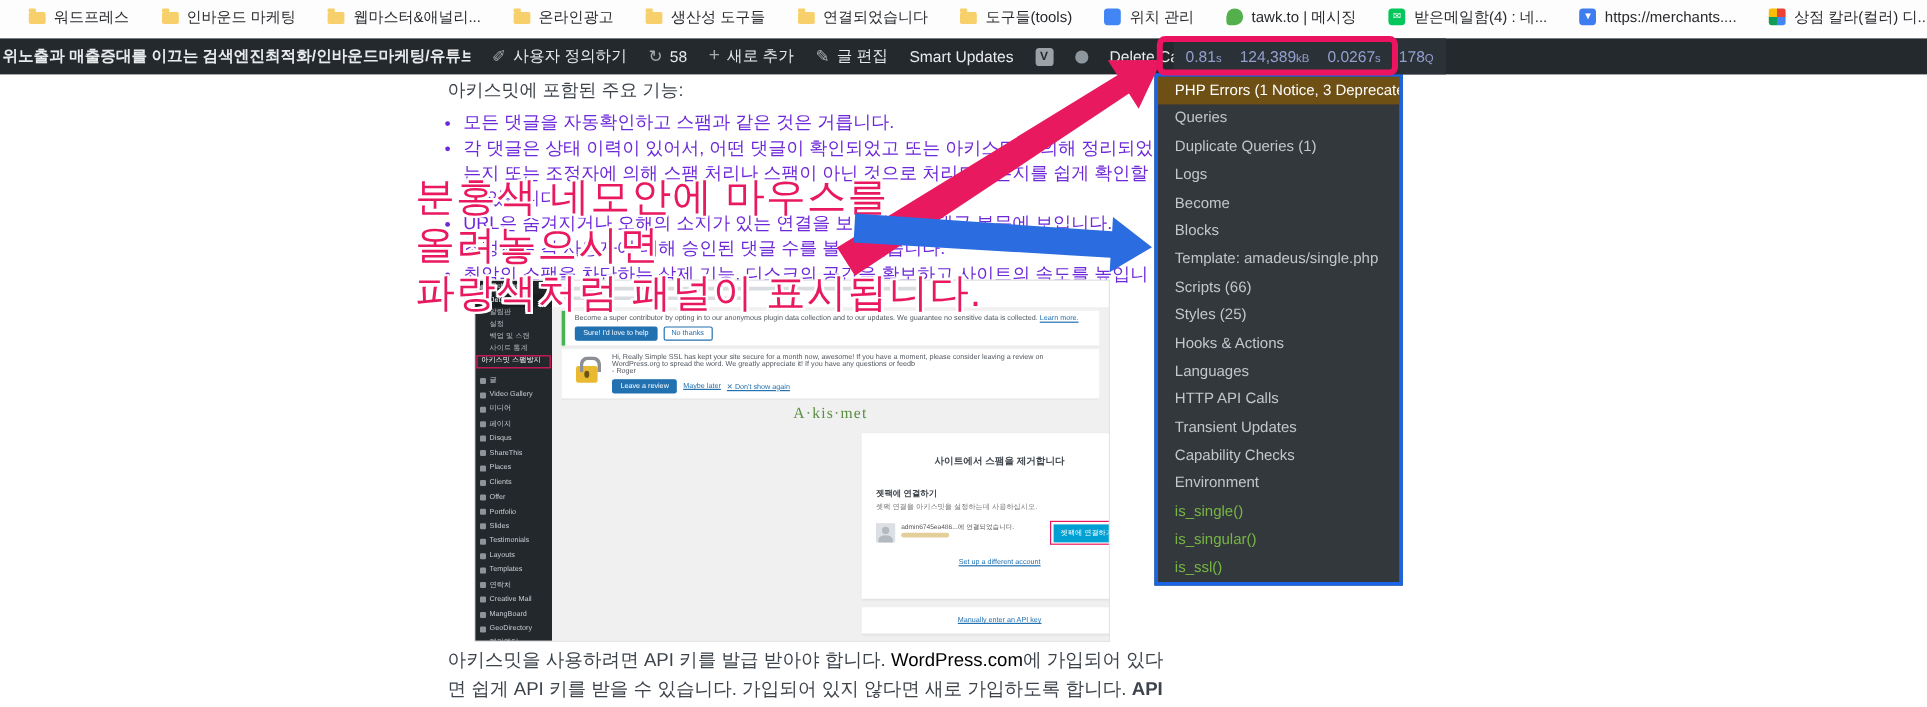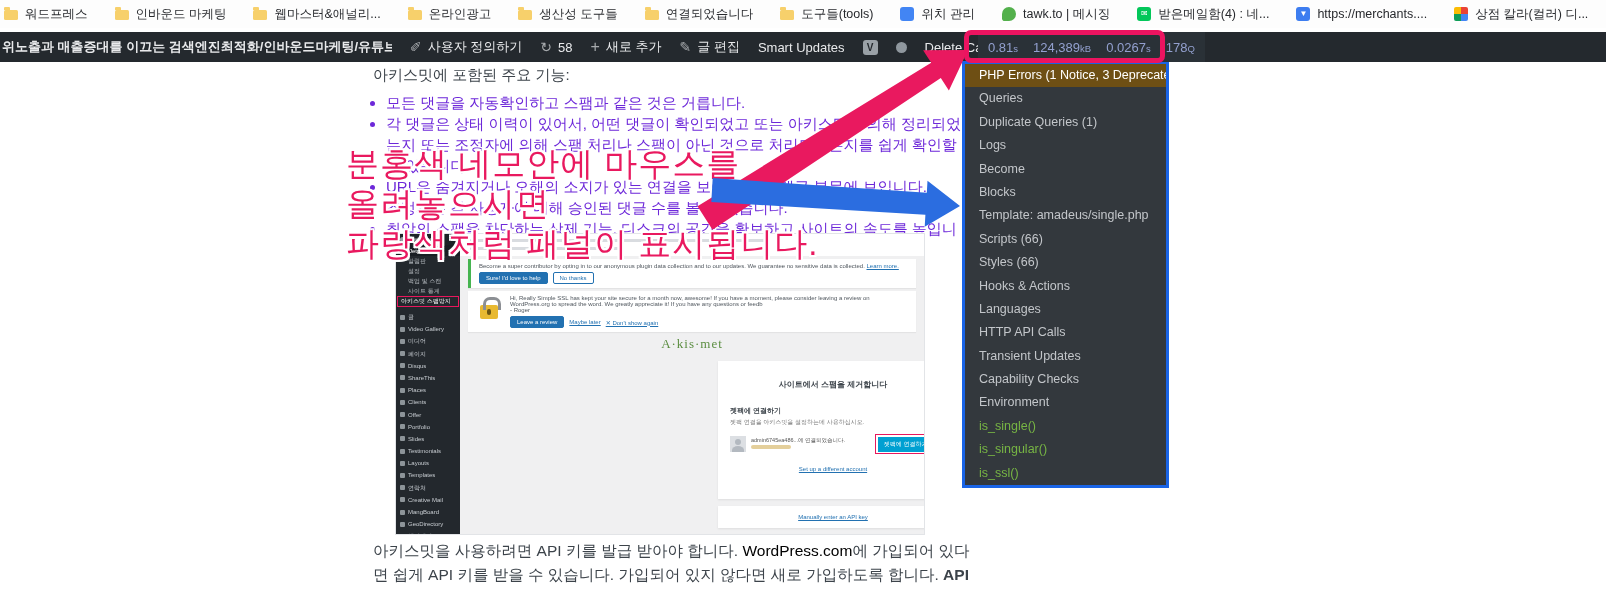--- a/index.html
+++ b/index.html
@@ -4,21 +4,21 @@
 <style>
   * { box-sizing: border-box; margin: 0; padding: 0; }
   html,body { width:1606px; height:589px; overflow:hidden; }
   body {
     position:relative; background:#fff;
     font-family:"Liberation Sans","DejaVu Sans",sans-serif;
     color:#3c434a;
   }
   
   .bookmarks{position:absolute;top:0;left:0;right:0;height:28px;background:#fdfdfd;
-    display:flex;align-items:center;gap:27px;padding-left:4px;z-index:3;}
+    display:flex;align-items:center;gap:27px;padding-left:24px;z-index:3;}
   .bm{display:flex;align-items:center;gap:7px;font-size:12.5px;color:#27292d;white-space:nowrap;}
   .fav{width:14px;height:14px;flex:0 0 auto;position:relative;}
   .fav.folder{width:14px;height:10px;background:#f7d06b;border-radius:1.5px;margin-top:2px;}
   .fav.folder::before{content:"";position:absolute;top:-3px;left:0;width:6px;height:3px;background:#f7d06b;border-radius:1px 1px 0 0;}
   .fav.blue{background:#4285f4;border-radius:3px;}
   .fav.parrot{background:#53b04c;border-radius:50% 50% 50% 20%;}
   .fav.mail{background:#03c75a;border-radius:3px;color:#fff;font-size:8px;line-height:14px;text-align:center;}
   .fav.tag{background:#3d7df0;border-radius:3px;color:#fff;font-size:8px;line-height:14px;text-align:center;}
   .fav.palette{border-radius:2px;background:conic-gradient(#ea4335 0 25%,#4285f4 0 50%,#0f9d58 0 75%,#fbbc04 0);}
   
@@ -224,21 +224,21 @@
 
 <div class="qm-panel" id="qmPanel">
     <div class="item warning">PHP Errors (1 Notice, 3 Deprecated)</div>
     <div class="item normal">Queries</div>
     <div class="item normal">Duplicate Queries (1)</div>
     <div class="item normal">Logs</div>
     <div class="item normal">Become</div>
     <div class="item normal">Blocks</div>
     <div class="item normal">Template: amadeus/single.php</div>
     <div class="item normal">Scripts (66)</div>
-    <div class="item normal">Styles (66)</div>
+    <div class="item normal">Styles (25)</div>
     <div class="item normal">Hooks &amp; Actions</div>
     <div class="item normal">Languages</div>
     <div class="item normal">HTTP API Calls</div>
     <div class="item normal">Transient Updates</div>
     <div class="item normal">Capability Checks</div>
     <div class="item normal">Environment</div>
     <div class="item function">is_single()</div>
     <div class="item function">is_singular()</div>
     <div class="item function">is_ssl()</div>
   </div>

